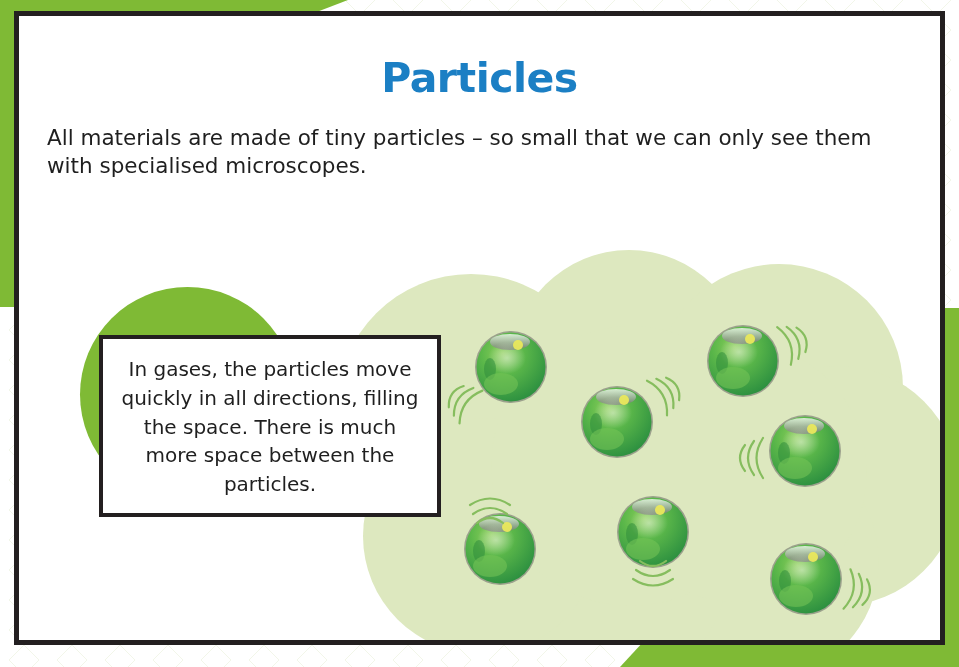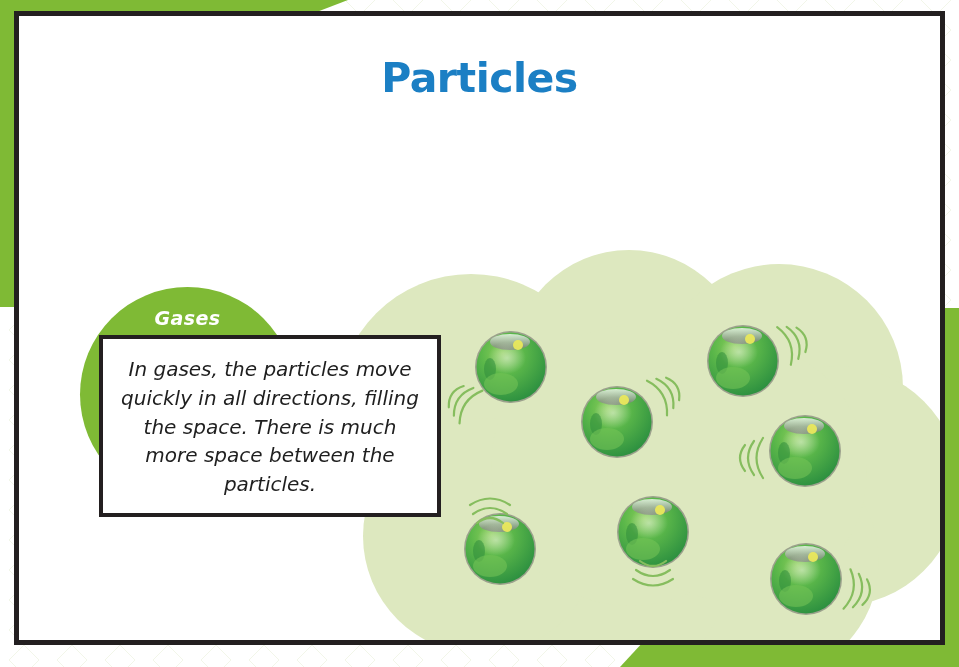--- a/index.html
+++ b/index.html
@@ -142,21 +142,20 @@
     width: 342px;
     box-sizing: border-box;
     background: #ffffff;
     border: 4px solid #231f20;
     padding: 16px 16px 14px;
     text-align: center;
     color: #1f1f1f;
     font-family: "DejaVu Sans", sans-serif;
     font-size: 20px;
     line-height: 1.44;
-    font-style: italic;
   }
 
   .cloud-svg, .particles-svg {
     position: absolute;
     left: 0;
     top: 0;
   }
 </style>
 </head>
 <body>
@@ -166,39 +165,39 @@
   <div class="bg-pattern"></div>
   <div class="green-top"></div>
   <div class="green-left"></div>
   <div class="green-bottom"></div>
   <div class="green-right"></div>
 
   <div class="card">
 
     <div class="page-title">Particles</div>
 
+    <div class="body-text para-1">All materials are made of tiny particles – so small that we can only see them with specialised microscopes.</div>
 
     <div class="illustration">
 
       <svg class="cloud-svg" width="931" height="634" viewBox="0 0 931 634">
         <g fill="#dde8bf">
           <circle cx="452" cy="392" r="134"></circle>
           <circle cx="610" cy="352" r="118"></circle>
           <circle cx="760" cy="372" r="124"></circle>
           <circle cx="820" cy="470" r="120"></circle>
           <circle cx="742" cy="546" r="118"></circle>
           <circle cx="596" cy="556" r="112"></circle>
           <circle cx="462" cy="520" r="118"></circle>
           <circle cx="612" cy="450" r="140"></circle>
           <circle cx="718" cy="456" r="130"></circle>
         </g>
       </svg>
 
       <div class="green-circle"></div>
-      <div class="state-label">Gases</div>
 
       <svg class="particles-svg" width="931" height="634" viewBox="0 0 931 634">
         <defs>
           <radialGradient id="sphereGrad" cx="38%" cy="30%" r="72%">
             <stop offset="0%" stop-color="#8fcf5c"></stop>
             <stop offset="42%" stop-color="#5cb84a"></stop>
             <stop offset="100%" stop-color="#2e9140"></stop>
           </radialGradient>
           <radialGradient id="glossGrad" cx="50%" cy="50%" r="50%">
             <stop offset="0%" stop-color="#ffffff" stop-opacity="0.85"></stop>

